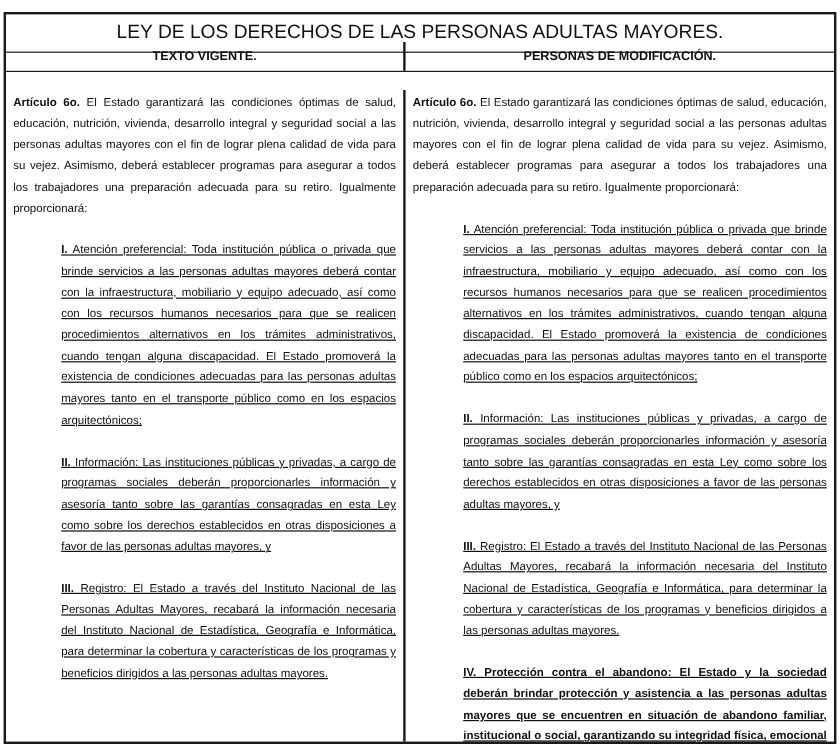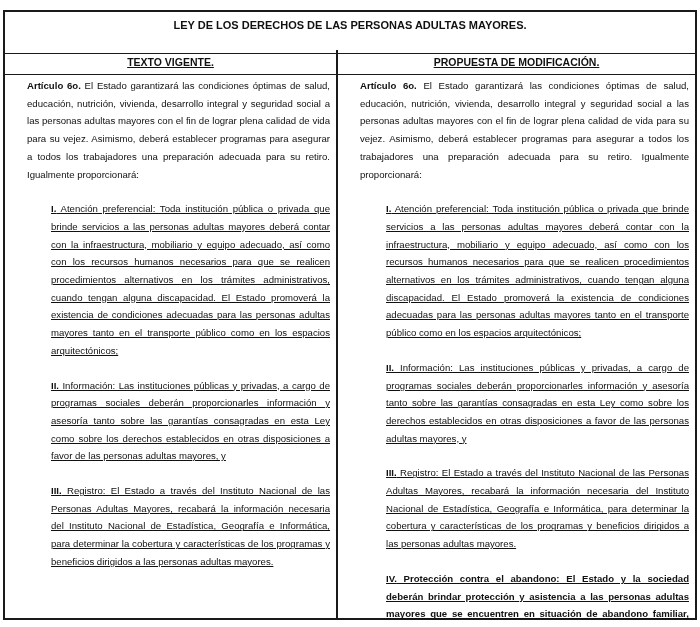--- a/index.html
+++ b/index.html
@@ -1,48 +1,48 @@
 <!DOCTYPE html>
 <html><head>
 <meta charset="utf-8">
 <style>
   html, body { margin: 0; padding: 0; background: #ffffff; }
   body { width: 700px; height: 627px; position: relative; overflow: hidden;
          font-family: "Liberation Sans", sans-serif; color: #111; }
   .doc-table { position: absolute; left: 3px; top: 10px; width: 694px; height: 610px;
                border: 2px solid #1a1a1a; box-sizing: border-box; }
-  .title-row { position: absolute; left: 0; top: 0; right: 0; height: 42px;
+  .title-row { position: absolute; left: 0; top: 0; right: 0; height: 32px;
                border-bottom: 1.5px solid #1a1a1a; box-sizing: border-box;
-               text-align: center; font-size: 11px; font-weight: bold; padding-top: 7px; }
-  .head-row { position: absolute; left: 0; top: 38px; right: 0; height: 25px;
-              border-bottom: 1.5px solid #1a1a1a; box-sizing: border-box; display: flex; text-decoration: underline; }
+               text-align: center; font-size: 16px; font-weight: normal; padding-top: 7px; }
+  .head-row { position: absolute; left: 0; top: 23px; right: 0; height: 25px;
+              border-bottom: 1.5px solid #1a1a1a; box-sizing: border-box; display: flex; }
   .head-cell { font-size: 10.5px; font-weight: bold; text-align: center; line-height: 25px; box-sizing: border-box; }
   .head-left { width: 333px; border-right: 2px solid #1a1a1a; }
   .head-right { flex: 1; }
   .body-row { position: absolute; left: 0; top: 63px; right: 0; bottom: 0; display: flex; }
   .col { box-sizing: border-box; font-size: 9.6px; line-height: 17.7px; text-align: justify; }
   .col-left { width: 333px; border-right: 2px solid #1a1a1a; padding: 2px 6px 0 6px; }
   .col-right { flex: 1; padding: 2px 6px 0 6px; }
-  .intro { margin: 0 0 17px 16px; }
+  .intro { margin: 0 0 17px 0; }
   .fraccion { margin: 0 0 17px 40px; text-decoration: underline; }
   .col-right .fraccion { margin-left: 42px; }
   .b { font-weight: bold; }
   .fr-bold { font-weight: bold; }
 </style>
 </head>
 <body>
 
 <div class="doc-table">
   <div class="title-row">
     <span>LEY DE LOS DERECHOS DE LAS PERSONAS ADULTAS MAYORES.</span>
   </div>
 
   <div class="head-row">
     <div class="head-cell head-left">TEXTO VIGENTE.</div>
-    <div class="head-cell head-right">PROPUESTA DE MODIFICACIÓN.</div>
+    <div class="head-cell head-right">PERSONAS DE MODIFICACIÓN.</div>
   </div>
 
   <div class="body-row">
 
     <div class="col col-left">
       <p class="intro"><span class="b">Artículo 6o.</span><span> El Estado garantizará las condiciones óptimas de salud, educación, nutrición, vivienda, desarrollo integral y seguridad social a las personas adultas mayores con el fin de lograr plena calidad de vida para su vejez. Asimismo, deberá establecer programas para asegurar a todos los trabajadores una preparación adecuada para su retiro. Igualmente proporcionará:</span></p>
 
       <p class="fraccion"><span class="b">I.</span><span> Atención preferencial: Toda institución pública o privada que brinde servicios a las personas adultas mayores deberá contar con la infraestructura, mobiliario y equipo adecuado, así como con los recursos humanos necesarios para que se realicen procedimientos alternativos en los trámites administrativos, cuando tengan alguna discapacidad. El Estado promoverá la existencia de condiciones adecuadas para las personas adultas mayores tanto en el transporte público como en los espacios arquitectónicos;</span></p>
 
       <p class="fraccion"><span class="b">II.</span><span> Información: Las instituciones públicas y privadas, a cargo de programas sociales deberán proporcionarles información y asesoría tanto sobre las garantías consagradas en esta Ley como sobre los derechos establecidos en otras disposiciones a favor de las personas adultas mayores, y</span></p>

